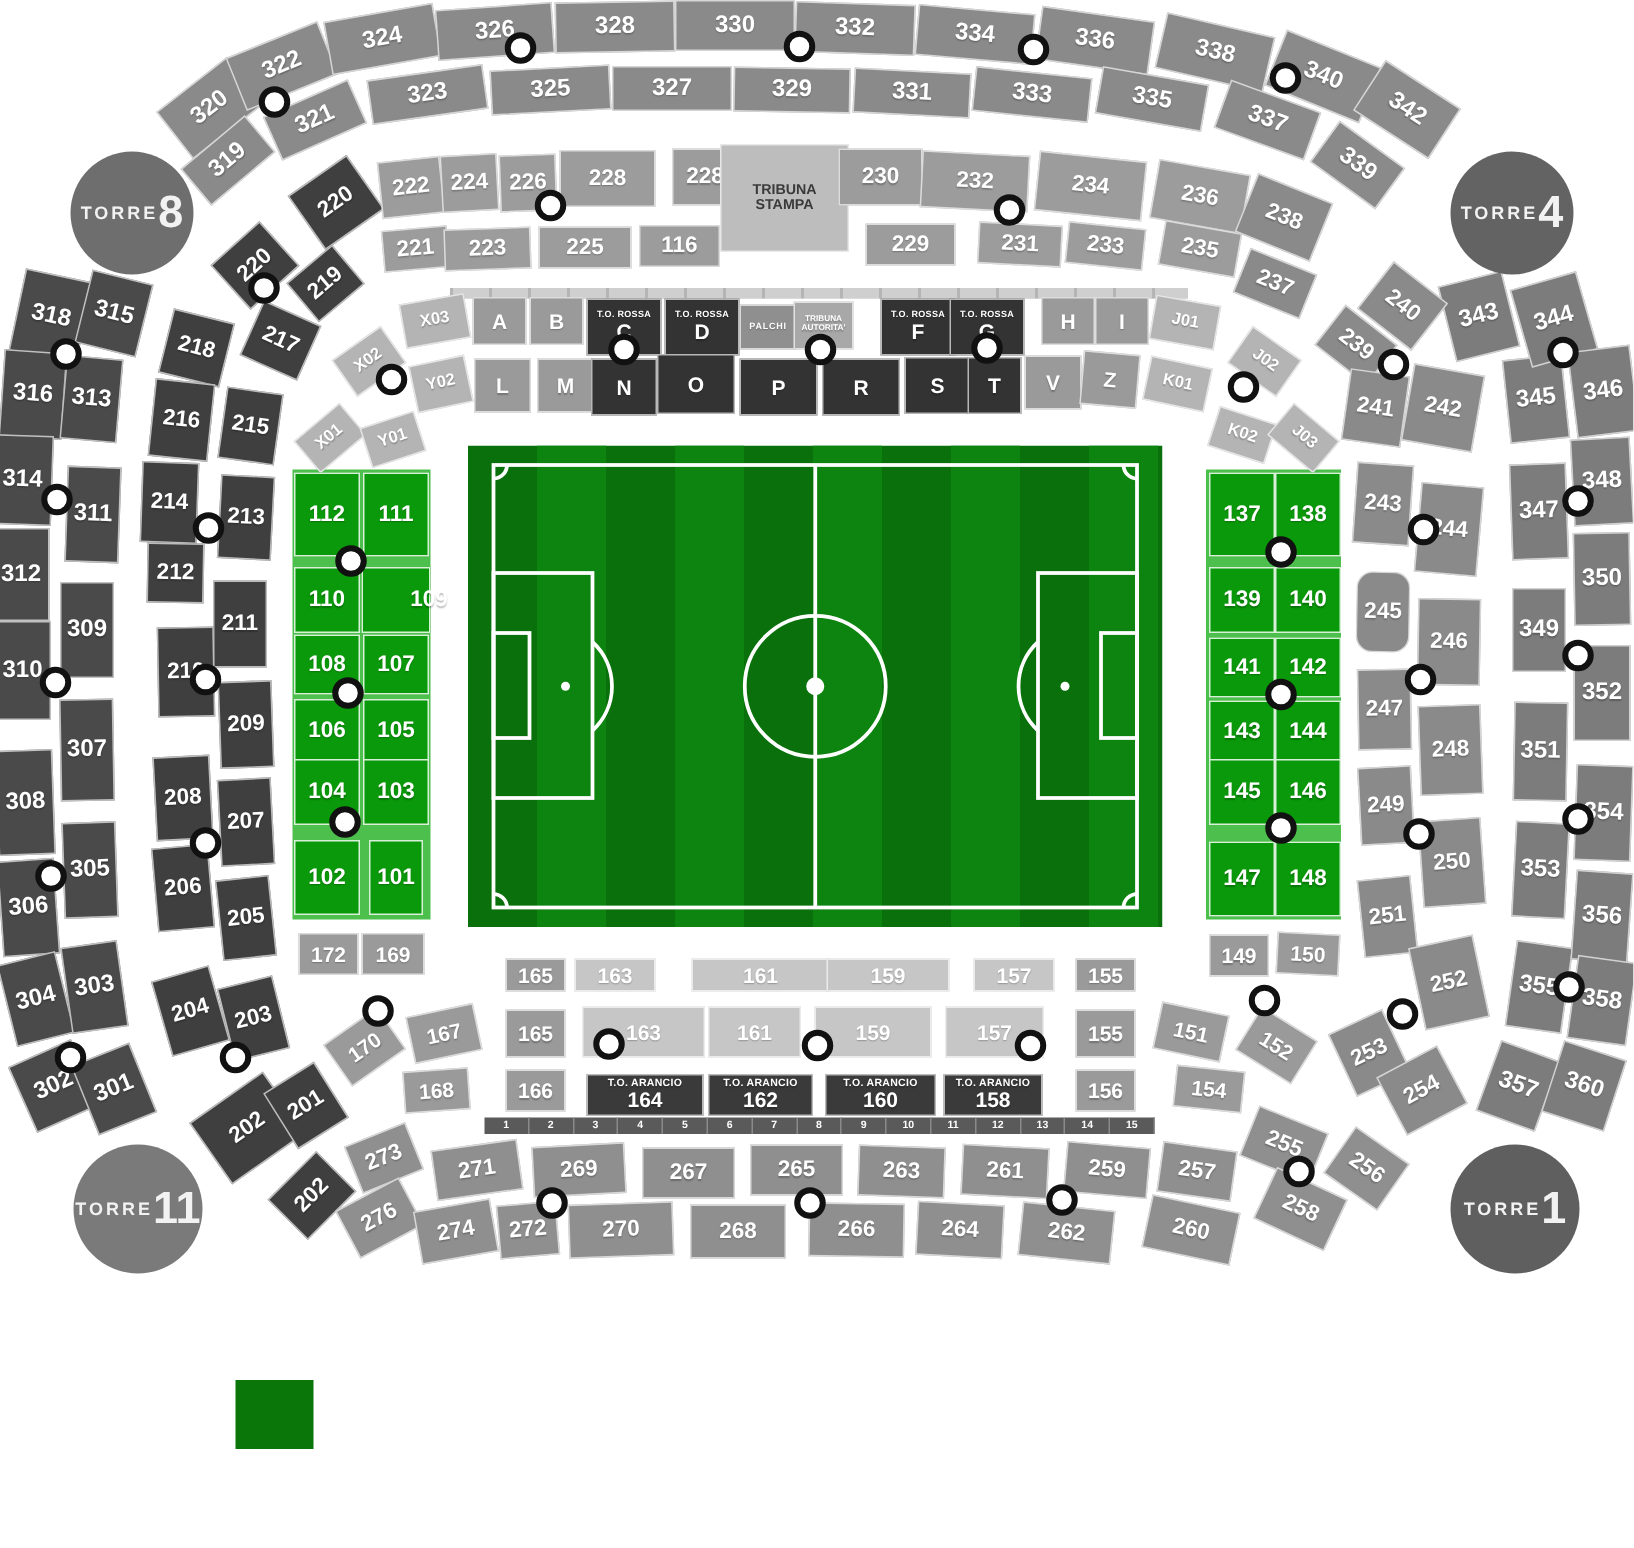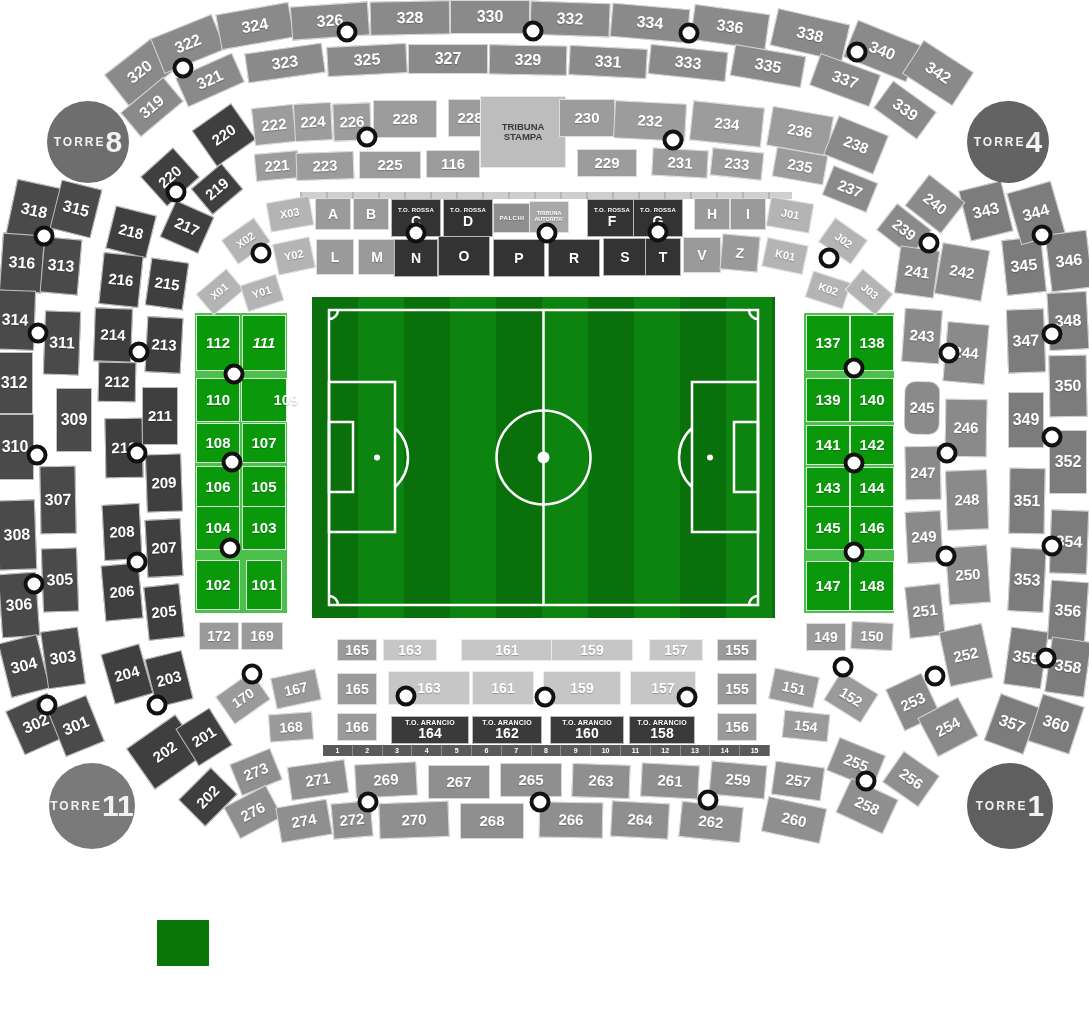--- a/index.html
+++ b/index.html
@@ -149,21 +149,21 @@
       </div>
       <div class="sec t3d" style="left: 76px; top: 209px; width: 42px; height: 50px; transform: translate(-50%, -50%) rotate(14deg);">
         <div class="lbl">315</div>
       </div>
       <div class="sec t3d" style="left: 61px; top: 266px; width: 38px; height: 56px; transform: translate(-50%, -50%) rotate(5deg);">
         <div class="lbl">313</div>
       </div>
       <div class="sec t3d" style="left: 62px; top: 343px; width: 36px; height: 64px; transform: translate(-50%, -50%) rotate(2deg);">
         <div class="lbl">311</div>
       </div>
-      <div class="sec t3d" style="left: 58px; top: 420px; width: 36px; height: 64px; transform: translate(-50%, -50%) rotate(0deg); margin-left: 16px;">
+      <div class="sec t3d" style="left: 58px; top: 420px; width: 36px; height: 64px; transform: translate(-50%, -50%) rotate(0deg);">
         <div class="lbl">309</div>
       </div>
       <div class="sec t3d" style="left: 58px; top: 500px; width: 36px; height: 68px; transform: translate(-50%, -50%) rotate(-1deg);">
         <div class="lbl">307</div>
       </div>
       <div class="sec t3d" style="left: 60px; top: 580px; width: 36px; height: 64px; transform: translate(-50%, -50%) rotate(-2deg);">
         <div class="lbl">305</div>
       </div>
       <div class="sec t3d" style="left: 63px; top: 658px; width: 38px; height: 58px; transform: translate(-50%, -50%) rotate(-8deg);">
         <div class="lbl">303</div>
@@ -547,21 +547,21 @@
       </div>
       <div class="sec iL" style="left: 828px; top: 290px; width: 40px; height: 28px; transform: translate(-50%, -50%) rotate(18deg);">
         <div class="lbl">K02</div>
       </div>
       <div class="sec iL" style="left: 869px; top: 292px; width: 40px; height: 28px; transform: translate(-50%, -50%) rotate(40deg);">
         <div class="lbl">J03</div>
       </div>
       <div class="sec grn" style="left: 218px; top: 343px; width: 44px; height: 56px; transform: translate(-50%, -50%) rotate(0deg);">
         <div class="lbl">112</div>
       </div>
-      <div class="sec grn" style="left: 264px; top: 343px; width: 44px; height: 56px; transform: translate(-50%, -50%) rotate(0deg); font-style: italic;">
+      <div class="sec grn" style="left: 264px; top: 343px; width: 44px; height: 56px; transform: translate(-50%, -50%) rotate(0deg);">
         <div class="lbl">111</div>
       </div>
       <div class="sec grn" style="left: 218px; top: 400px; width: 44px; height: 44px; transform: translate(-50%, -50%) rotate(0deg);">
         <div class="lbl">110</div>
       </div>
       <div class="sec grn" style="left: 264px; top: 400px; width: 44px; height: 44px; transform: translate(-50%, -50%) rotate(0deg); padding-left: 44px;">
         <div class="lbl">109</div>
       </div>
       <div class="sec grn" style="left: 218px; top: 443px; width: 44px; height: 40px; transform: translate(-50%, -50%) rotate(0deg);">
         <div class="lbl">108</div>

